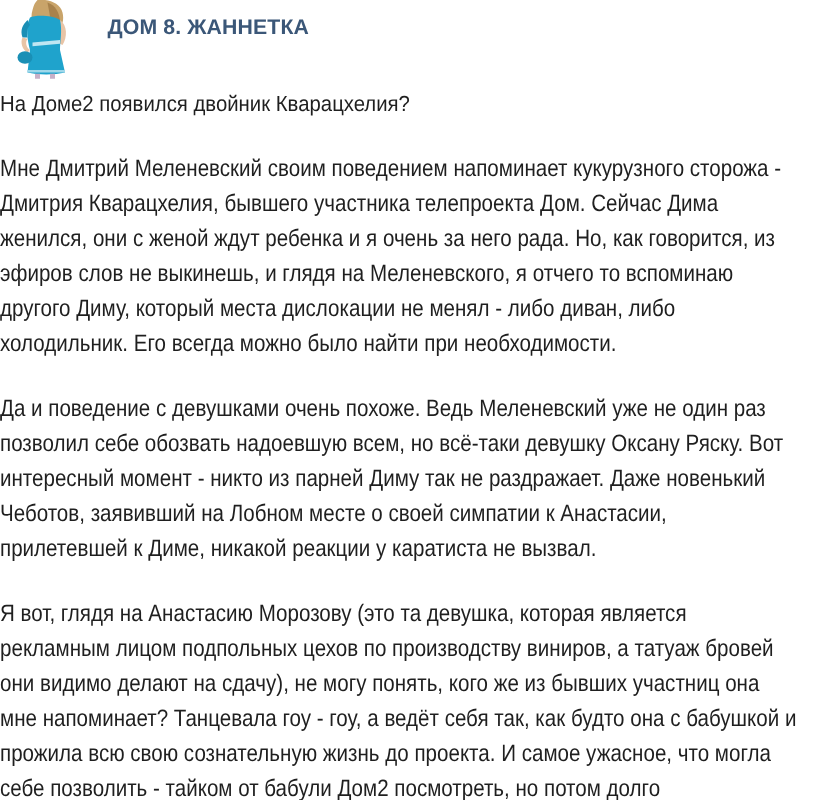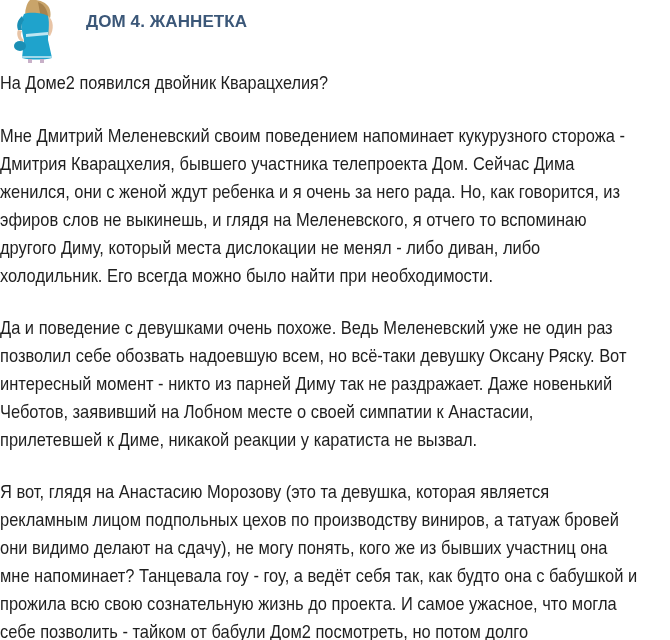--- a/index.html
+++ b/index.html
@@ -89,21 +89,21 @@
       <path d="M18 34 L40 32 L40 35 L18 37 Z" fill="#bfe6f2"></path>
       <path d="M14 58 L44 58 L44 56 L14 56 Z" fill="#9fd8ea"></path>
 
       <path d="M10 30 C8 34 10 40 14 42 L16 40 C13 38 12 34 14 31 Z" fill="#e8c4a6"></path>
       <ellipse cx="12" cy="46" rx="6" ry="5" fill="#1a8fb5"></ellipse>
 
       <rect x="20" y="59" width="4" height="4" fill="#c8b0c8"></rect>
       <rect x="32" y="59" width="4" height="4" fill="#c8b0c8"></rect>
     </svg>
   </div>
-  <div class="channel-title">ДОМ 4. ЖАННЕТКА</div>
+  <div class="channel-title">ДОМ 8. ЖАННЕТКА</div>
 </div>
 
 <div class="article">
   <h1 class="post-title">На Доме2 появился двойник Кварацхелия?</h1>
 
   <p class="para">
     <span class="line">Мне Дмитрий Меленевский своим поведением напоминает кукурузного сторожа -</span>
     <span class="line">Дмитрия Кварацхелия, бывшего участника телепроекта Дом. Сейчас Дима</span>
     <span class="line">женился, они с женой ждут ребенка и я очень за него рада. Но, как говорится, из</span>
     <span class="line">эфиров слов не выкинешь, и глядя на Меленевского, я отчего то вспоминаю</span>

